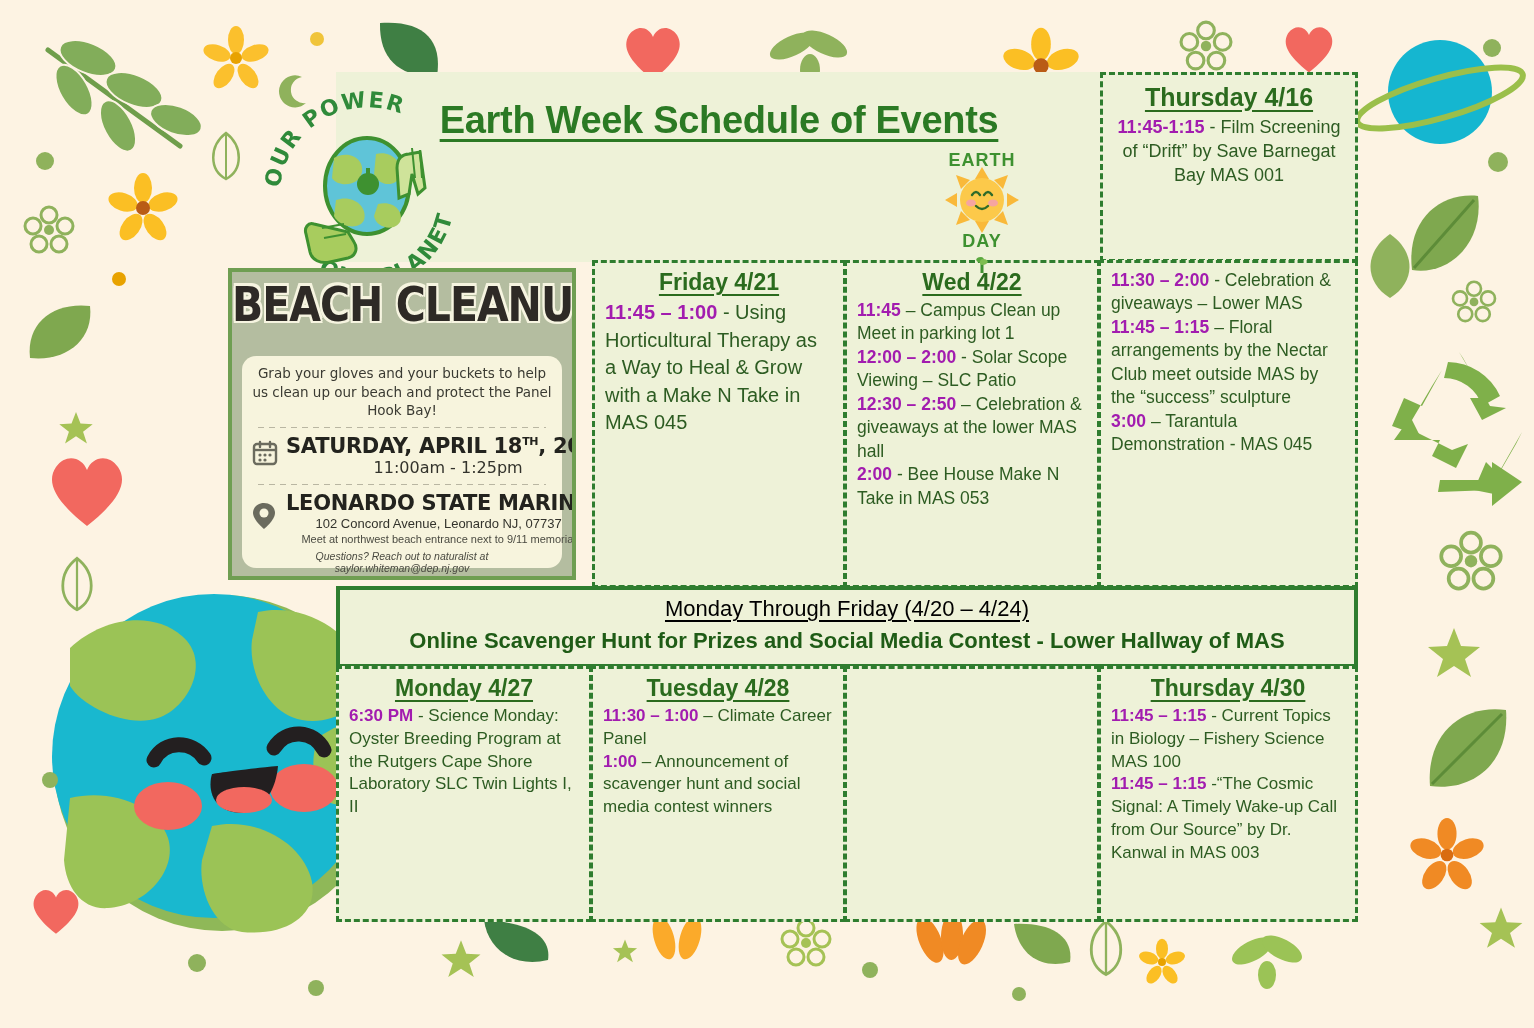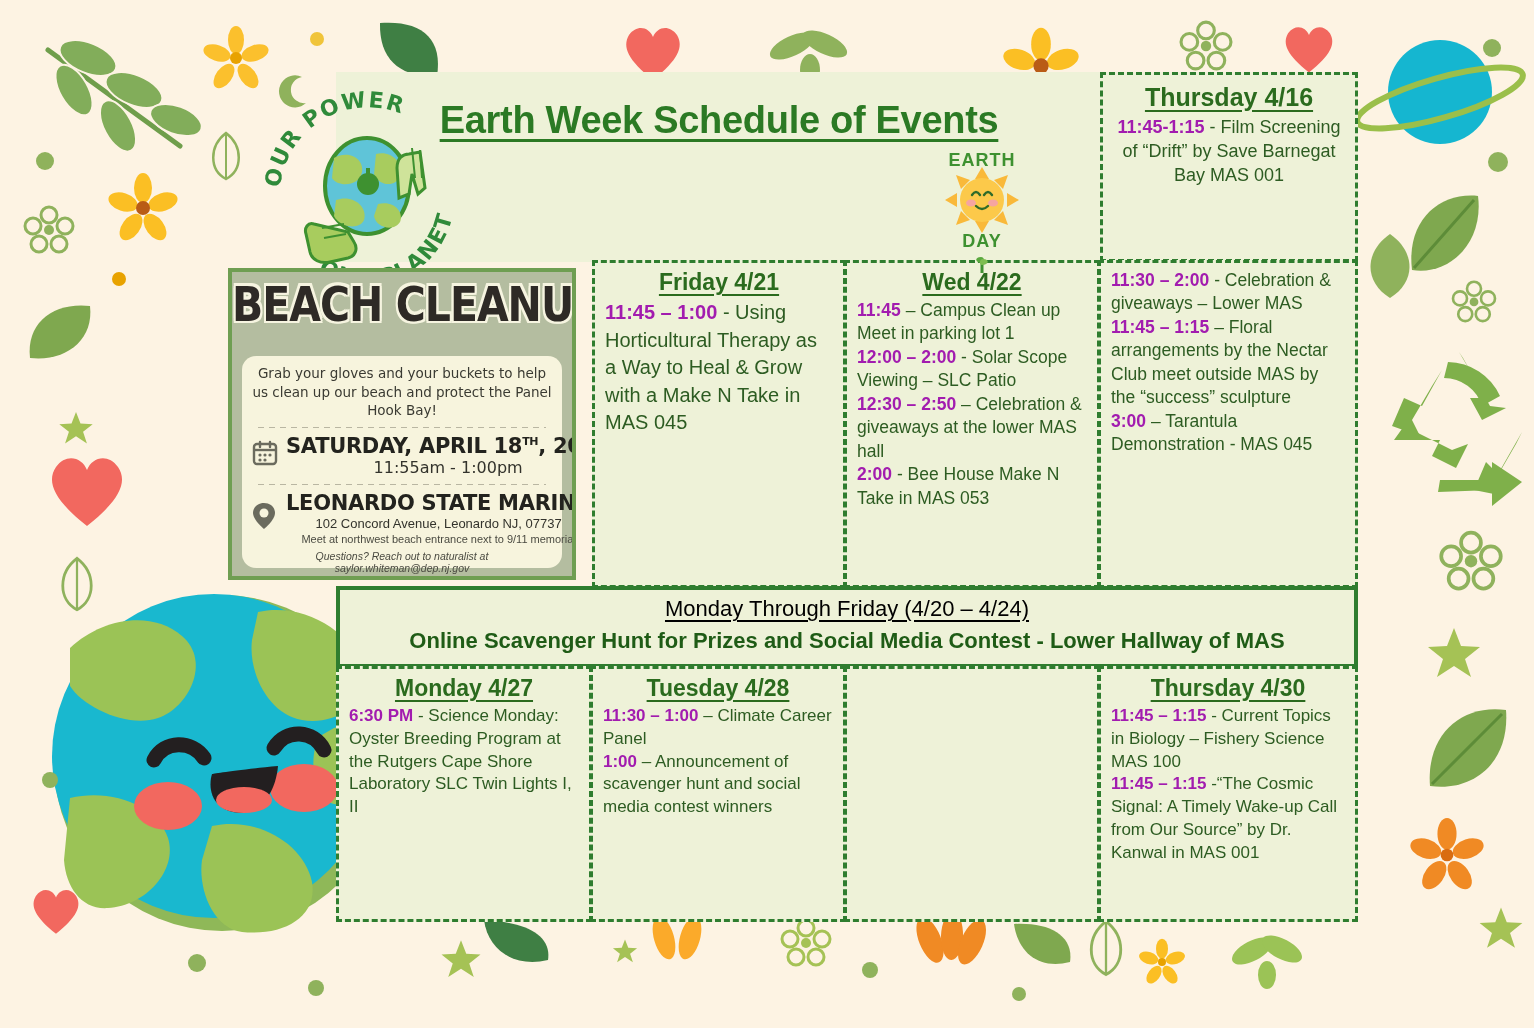--- a/index.html
+++ b/index.html
@@ -598,21 +598,21 @@
     </div>
 
     <div id="cell-429" class="wk-cell">
       <div class="day-head"></div>
     </div>
 
     <div id="cell-430" class="wk-cell">
       <div class="day-head">Thursday 4/30</div>
       <div class="ev">
         <b>11:45 – 1:15</b><span>  - </span><span>Current Topics in Biology – Fishery Science MAS 100</span><br>
-        <b>11:45 – 1:15</b><span> -</span><span>“The Cosmic Signal: A Timely Wake-up Call from Our Source” by Dr. Kanwal in MAS 001</span>
+        <b>11:45 – 1:15</b><span> -</span><span>“The Cosmic Signal: A Timely Wake-up Call from Our Source” by Dr. Kanwal in MAS 003</span>
       </div>
     </div>
   </div>
 
   <div class="deco" id="logo-badge">
     <svg width="190" height="200" viewBox="0 0 190 200">
       <defs>
         <path id="arcTop" d="M8 112 A88 88 0 0 1 150 38" fill="none"></path>
         <path id="arcBot" d="M36 176 A88 88 0 0 0 182 104" fill="none"></path>
       </defs>
@@ -686,21 +686,21 @@
             <path d="M8 2 L8 7 M18 2 L18 7" stroke="#6b6b5e" stroke-width="2.4" stroke-linecap="round"></path>
             <circle cx="8" cy="15" r="1.6" fill="#6b6b5e"></circle>
               <circle cx="13" cy="15" r="1.6" fill="#6b6b5e"></circle>
             <circle cx="18" cy="15" r="1.6" fill="#6b6b5e"></circle>
               <circle cx="8" cy="20" r="1.6" fill="#6b6b5e"></circle>
             <circle cx="13" cy="20" r="1.6" fill="#6b6b5e"></circle>
           </svg>
         </span>
         <span class="f-body">
           <div class="f-big"><span>SATURDAY, APRIL 18</span><sup>TH</sup><span>, 2026</span></div>
-          <div class="f-sub">11:55am  -  1:00pm</div>
+          <div class="f-sub">11:00am  -  1:25pm</div>
         </span>
       </div>
 
       <div class="flyer-div"></div>
 
       <div class="flyer-row">
         <span class="f-ico">
           <svg width="24" height="28" viewBox="0 0 24 28">
             <path d="M12 1 C5 1 1 6 1 11 C1 18 12 27 12 27 C12 27 23 18 23 11 C23 6 19 1 12 1z" fill="#6b6b5e"></path>
             <circle cx="12" cy="11" r="4.5" fill="#f7f4dd"></circle>

